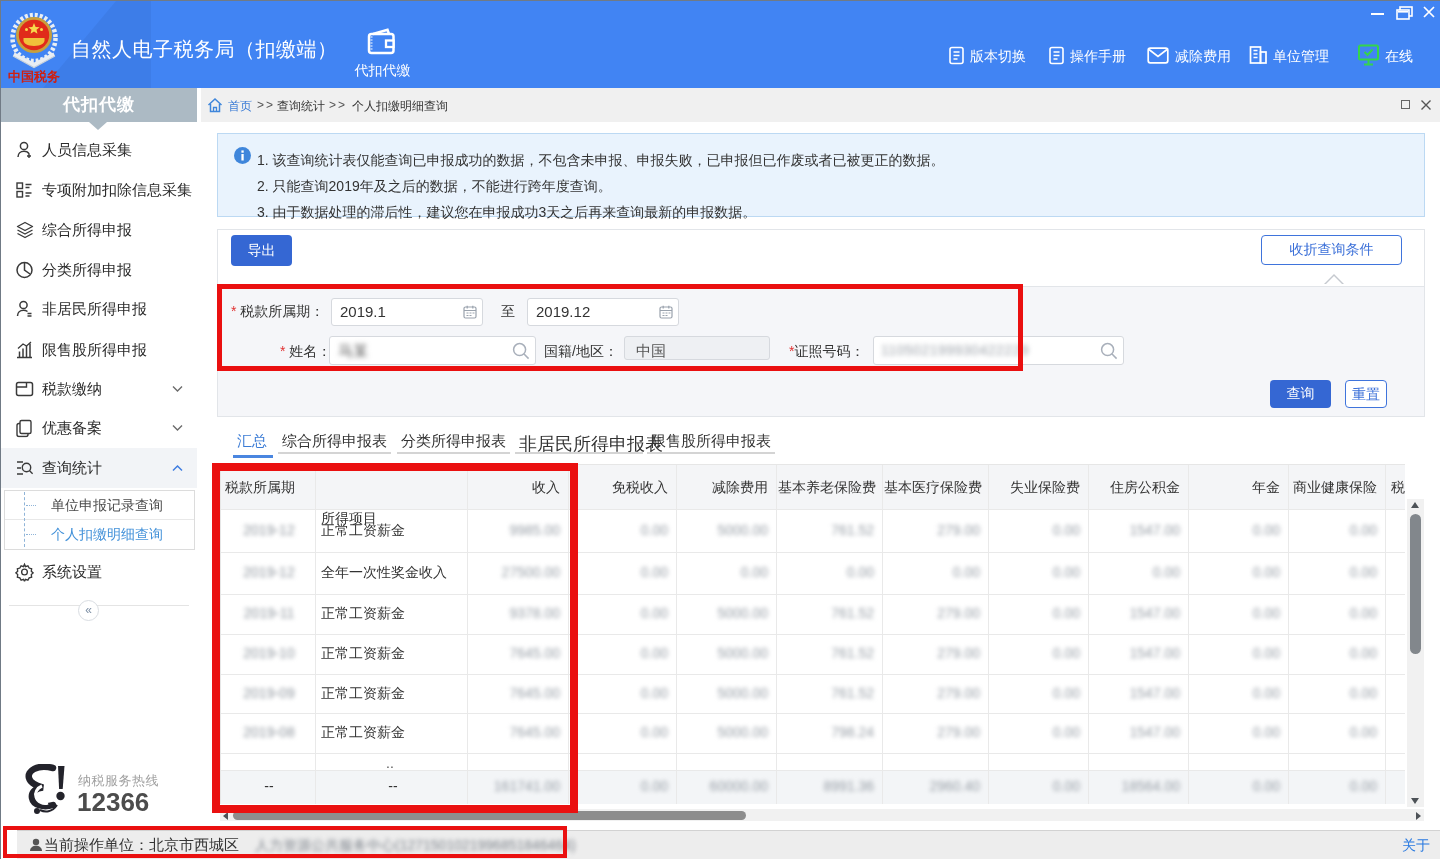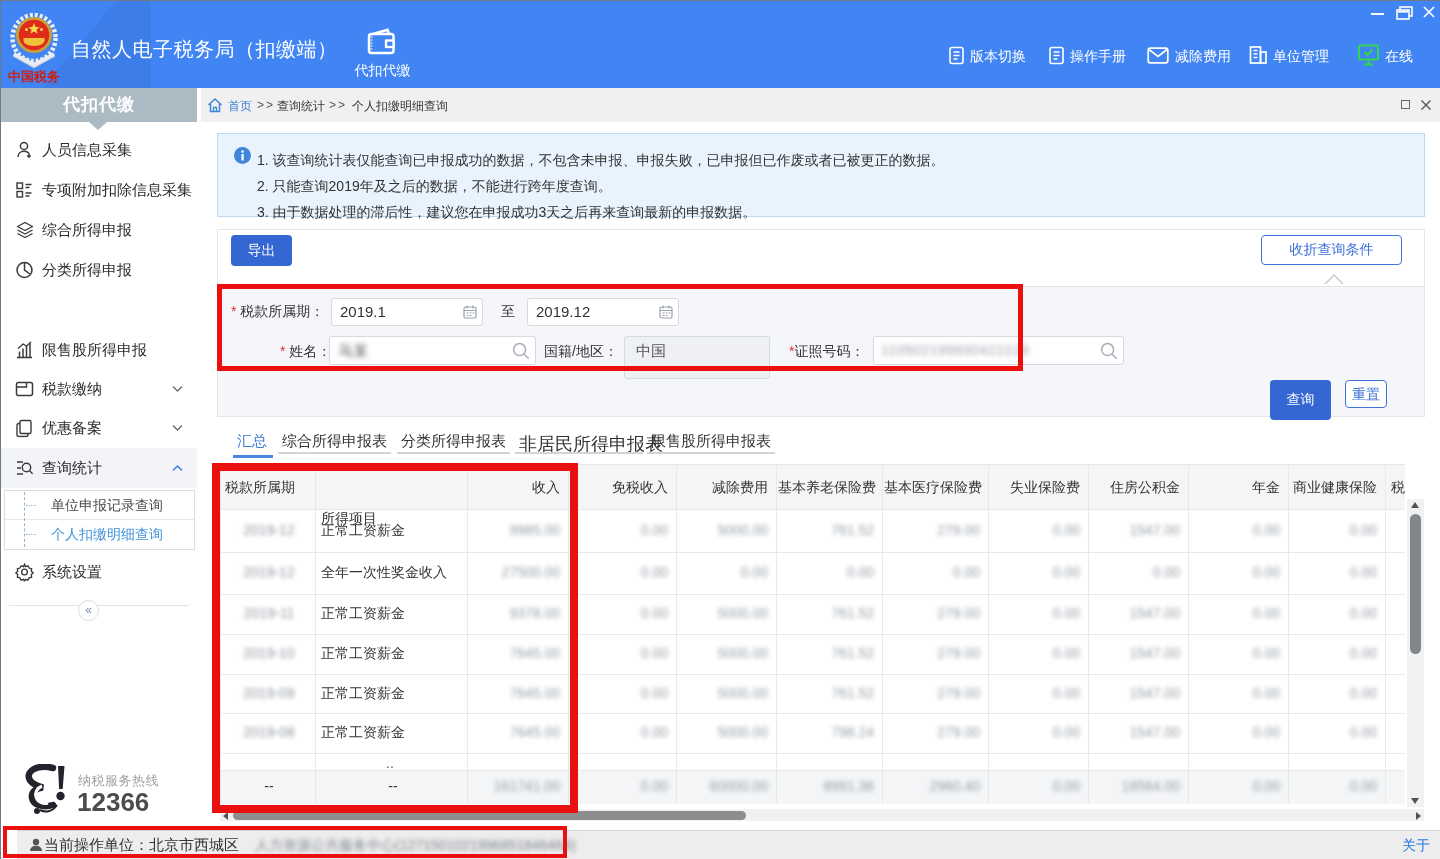--- a/index.html
+++ b/index.html
@@ -114,20 +114,28 @@
         </svg>
     <div class="mtext">综合所得申报</div>
       </div>
   <div class="menuitem" style="top:162px">
     <svg class="mic" width="19" height="19" viewBox="0 0 19 19">
           <circle cx="9.5" cy="9.5" r="7.5" fill="none" stroke="#3a3a3a" stroke-width="1.5"></circle>
           <path d="M9.5 2v7.5l5.5 4" fill="none" stroke="#3a3a3a" stroke-width="1.5"></path>
         </svg>
     <div class="mtext">分类所得申报</div>
       </div>
+  <div class="menuitem" style="top:201px">
+    <svg class="mic" width="19" height="19" viewBox="0 0 19 19">
+          <circle cx="8.5" cy="5.5" r="3.6" fill="none" stroke="#3a3a3a" stroke-width="1.5"></circle>
+          <path d="M2.5 16.5c0-3.6 2.6-5.8 6-5.8 1.5 0 2.9.5 4 1.3" fill="none" stroke="#3a3a3a" stroke-width="1.5"></path>
+          <path d="M12.5 14h4M12.5 16.5h4" stroke="#3a3a3a" stroke-width="1.3"></path>
+        </svg>
+    <div class="mtext">非居民所得申报</div>
+      </div>
   <div class="menuitem" style="top:242px">
     <svg class="mic" width="19" height="19" viewBox="0 0 19 19">
           <path d="M2 17h15" stroke="#3a3a3a" stroke-width="1.5"></path>
           <path d="M4.5 17v-6M8 17V8M11.5 17V5.5M15 17V3" stroke="#3a3a3a" stroke-width="1.5"></path>
           <path d="M3 8l5-4.5 3.5 2L16 1.5" fill="none" stroke="#3a3a3a" stroke-width="1.3"></path>
         </svg>
     <div class="mtext">限售股所得申报</div>
       </div>
   <div class="menuitem" style="top:281px">
     <svg class="mic" width="19" height="17" viewBox="0 0 19 17">
@@ -233,30 +241,30 @@
         </svg>
     <div class="lbl" style="left:62px;top:113px"><span class="red">*</span> 姓名：</div>
     <div class="inp" style="left:111px;top:106px;width:207px;height:29px">
           <span class="blur3" style="position:absolute;left:8px;top:5px;width:30px;height:17px;color:#555;font-size:15px">马某</span>
       <svg style="position:absolute;right:5px;top:5px" width="18" height="18" viewBox="0 0 18 18">
             <circle cx="7.6" cy="7.6" r="6" fill="none" stroke="#a8afba" stroke-width="1.5"></circle>
             <path d="M12 12l4.6 4.6" stroke="#a8afba" stroke-width="1.5"></path>
           </svg>
         </div>
     <div class="lbl" style="left:326px;top:113px">国籍/地区：</div>
-    <div class="inp" style="left:406px;top:106px;width:146px;height:43px;background:#eef0f3;color:#555;line-height:27px"><span style="margin-left:11px">中国</span></div>
+    <div class="inp" style="left:406px;top:106px;width:146px;height:24px;background:#eef0f3;color:#555;line-height:27px"><span style="margin-left:11px">中国</span></div>
     <div class="lbl" style="left:571px;top:113px"><span class="red">*</span>证照号码：</div>
     <div class="inp" style="left:655px;top:106px;width:251px;height:29px">
           <span class="blur3" style="position:absolute;left:7px;top:5px;width:168px;height:17px;color:#9aa0a8;font-size:14px;letter-spacing:.5px">110502199930422229</span>
       <svg style="position:absolute;right:5px;top:5px" width="18" height="18" viewBox="0 0 18 18">
             <circle cx="7.6" cy="7.6" r="6" fill="none" stroke="#a8afba" stroke-width="1.5"></circle>
             <path d="M12 12l4.6 4.6" stroke="#a8afba" stroke-width="1.5"></path>
           </svg>
         </div>
-    <button class="btn-blue abs" style="left:1052px;top:150px;width:61px;height:40px">查询</button>
+    <button class="btn-blue abs" style="left:1052px;top:150px;width:61px;height:28px">查询</button>
     <div class="abs" style="left:1127px;top:150px;width:42px;height:28px;border:1px solid #3f74dc;border-radius:4px;background:#fff;color:#3a6fd8;font-size:14px;text-align:center;line-height:26px">重置</div>
   </div>
 <div class="abs" style="left:40px;top:344px;font-size:15px;color:#3a7bd5">汇总</div>
 <div class="abs" style="left:36px;top:367px;width:40px;height:3px;background:#4a86e0"></div>
 <div class="abs" style="left:85px;top:344px;font-size:15px;color:#333">综合所得申报表</div>
 <div class="abs" style="left:81px;top:364px;width:113px;height:2px;background:#d4d4d4"></div>
 <div class="abs" style="left:204px;top:344px;font-size:15px;color:#333">分类所得申报表</div>
 <div class="abs" style="left:200px;top:364px;width:113px;height:2px;background:#d4d4d4"></div>
 <div class="abs" style="left:322px;top:344px;font-size:18px;color:#333">非居民所得申报表</div>
 <div class="abs" style="left:318px;top:364px;width:128px;height:2px;background:#d4d4d4"></div>

